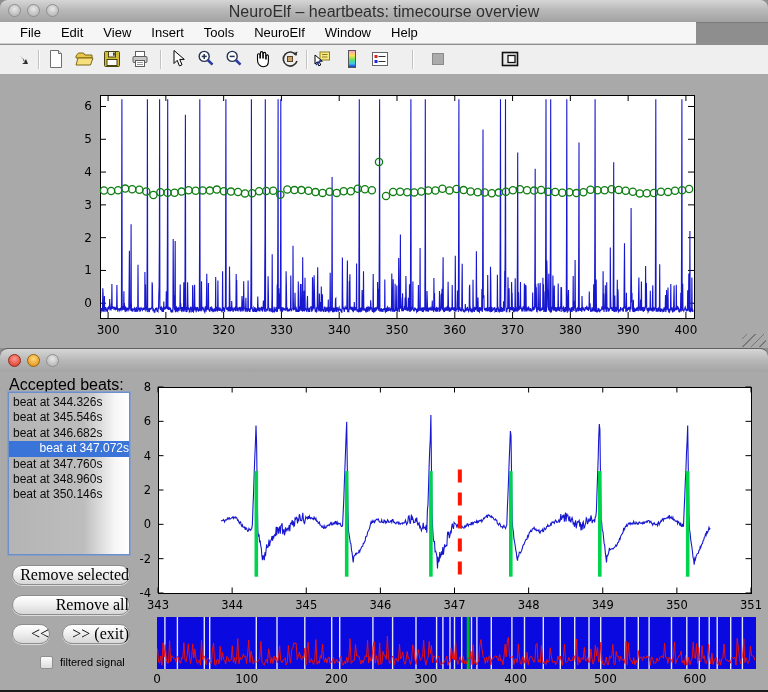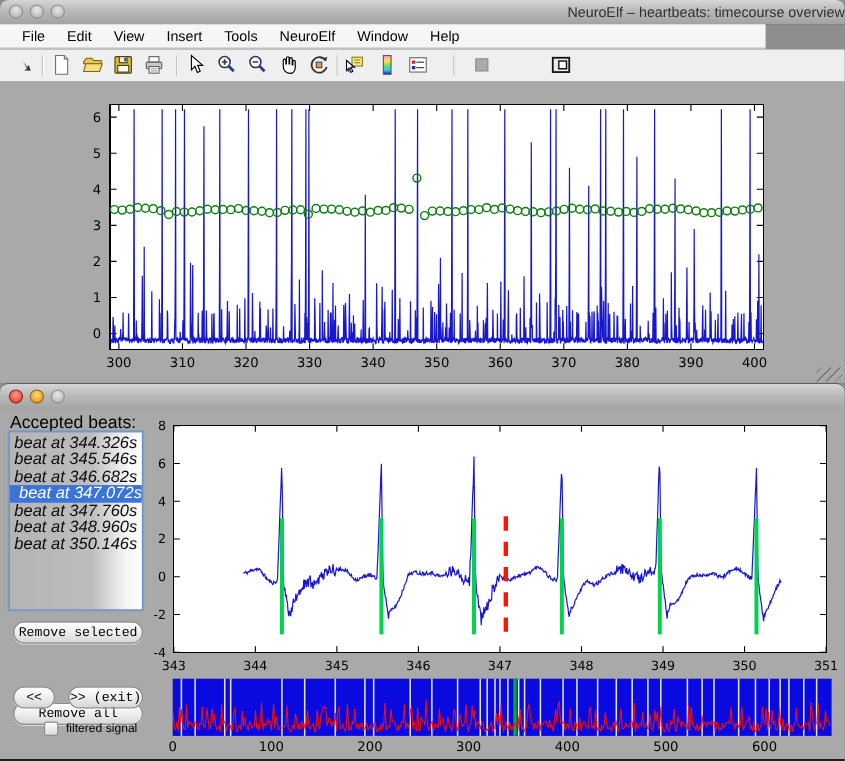--- a/index.html
+++ b/index.html
@@ -2,21 +2,21 @@
 <html><head>
 <meta charset="utf-8">
 <style>
   html,body{margin:0;padding:0;}
   body{width:768px;height:692px;position:relative;overflow:hidden;background:#8e8e8e;
        font-family:"Liberation Sans",sans-serif;-webkit-font-smoothing:antialiased;}
   .abs{position:absolute;}
   
   .titlebar{left:0;width:768px;background:linear-gradient(#d6d6d6,#b9b9b9 45%,#a2a2a2);
             border-bottom:1px solid #7c7c7c;border-radius:8px 8px 0 0;}
-  .titlebar .title{width:100%;text-align:right;font-size:13px;color:#2f2f2f;}
+  .titlebar .title{width:100%;text-align:center;font-size:16px;color:#2f2f2f;}
   .lights{position:absolute;left:8px;top:4px;display:flex;gap:6px;}
   .light{width:13px;height:13px;border-radius:50%;box-sizing:border-box;}
   .light.gray{background:radial-gradient(circle at 50% 35%,#e8e8e8,#bdbdbd 70%);border:1px solid #8f8f8f;}
   .light.red{background:radial-gradient(circle at 50% 35%,#ff9a8d,#de4b3c 75%);border:1px solid #92291d;}
   .light.yellow{background:radial-gradient(circle at 50% 35%,#ffd97a,#e59c26 75%);border:1px solid #96660f;}
   
   #menubar{top:22px;left:0;width:696px;height:22px;background:#f6f6f6;border-bottom:1px solid #cfcfcf;
            display:flex;align-items:center;padding-left:10px;box-sizing:border-box;}
   #menubar span{font-size:13px;color:#000;padding:0 10px;}
   #toolbar{top:45px;left:0;width:768px;height:29px;background:#efefef;border-bottom:1px solid #9a9a9a;}
@@ -24,25 +24,25 @@
   .tbsep{position:absolute;top:5px;width:1px;height:19px;background:#c2c2c2;border-right:1px solid #fdfdfd;}
   #figure-top-bg{top:74px;left:0;width:768px;height:274px;background:#a9a9a9;}
   #resize-grip-top{top:334px;left:742px;width:24px;height:13px;
      background:repeating-linear-gradient(135deg,transparent 0 3px,#787878 3px 4px,transparent 4px 6px);}
   
   #win-bottom-body{top:372px;left:0;width:768px;height:320px;background:#a9a9a9;border-bottom:2px solid #1c1c1c;box-sizing:border-box;}
   #accepted-label{top:376px;left:9px;font-size:16px;color:#000;}
   #beatlist{top:392px;left:8px;width:122px;height:163px;box-sizing:border-box;
      background:linear-gradient(90deg,#b4b4b4 0%,#bdbdbd 62%,#f6f6f6 88%,#ffffff 100%);
      border:1px solid #6b8fc9;box-shadow:0 0 0 1px rgba(110,150,220,.55);overflow:hidden;padding-top:2px;}
-  .beatrow{font-size:15px;color:#0b0b0b;height:15.4px;line-height:15.4px;padding-left:4px;white-space:nowrap;font-style:italic;}
+  .beatrow{font-size:12px;color:#0b0b0b;height:15.4px;line-height:15.4px;padding-left:4px;white-space:nowrap;}
   .beatrow.sel{background:#3b74d8;color:#fff;text-align:right;}
   .macbtn{position:absolute;box-sizing:border-box;border:1px solid #8d8d8d;border-radius:10px;
      background:linear-gradient(#ffffff,#f0f0f0 45%,#d7d7d7);box-shadow:0 1px 0 rgba(255,255,255,.6);
-     font-size:12px;color:#000;text-align:center;font-family:Liberation Mono, monospace;padding:0;}
+     font-size:16px;color:#000;text-align:right;font-family:Liberation Serif, serif;padding:0;}
   #chk{top:656px;left:40px;width:13px;height:13px;box-sizing:border-box;border:1px solid #8f8f8f;border-radius:2px;
      background:linear-gradient(#fdfdfd,#dcdcdc);}
   #chk-label{top:656px;left:60px;font-size:11px;color:#000;}
   svg text{font-family:"DejaVu Sans",sans-serif;}
 </style>
 </head>
 <body>
 
 <div class="abs titlebar" style="top:0;height:22px;">
   <div class="lights">
@@ -312,21 +312,21 @@
     <div class="beatrow">beat at 344.326s</div>
     <div class="beatrow">beat at 345.546s</div>
     <div class="beatrow">beat at 346.682s</div>
     <div class="beatrow sel">beat at 347.072s</div>
     <div class="beatrow">beat at 347.760s</div>
     <div class="beatrow">beat at 348.960s</div>
     <div class="beatrow">beat at 350.146s</div>
   </div>
 
 <button class="macbtn" style="top:565px;left:12px;width:118px;height:20px;">Remove selected</button>
-<button class="macbtn" style="top:595px;left:12px;width:118px;height:20px;margin-top:44px;">Remove all</button>
+<button class="macbtn" style="top:595px;left:12px;width:118px;height:20px;">Remove all</button>
 <button class="macbtn" style="top:624px;left:12px;width:38px;height:20px;">&lt;&lt;</button>
 <button class="macbtn" style="top:624px;left:62px;width:68px;height:20px;">&gt;&gt; (exit)</button>
 <div id="chk" class="abs"></div>
 <div id="chk-label" class="abs">filtered signal</div>
 
 <svg id="bottomplot" class="abs" style="top:372px;left:0" width="768" height="320">
     <rect x="158" y="15" width="593" height="206" fill="#fff" stroke="#000" shape-rendering="crispEdges"></rect>
     <line x1="158" y1="221" x2="158" y2="215.5" stroke="#000"></line>
     <line x1="158" y1="15" x2="158" y2="20.5" stroke="#000"></line>
     <text x="158" y="237" text-anchor="middle" font-size="11.5" fill="#000">343</text>

